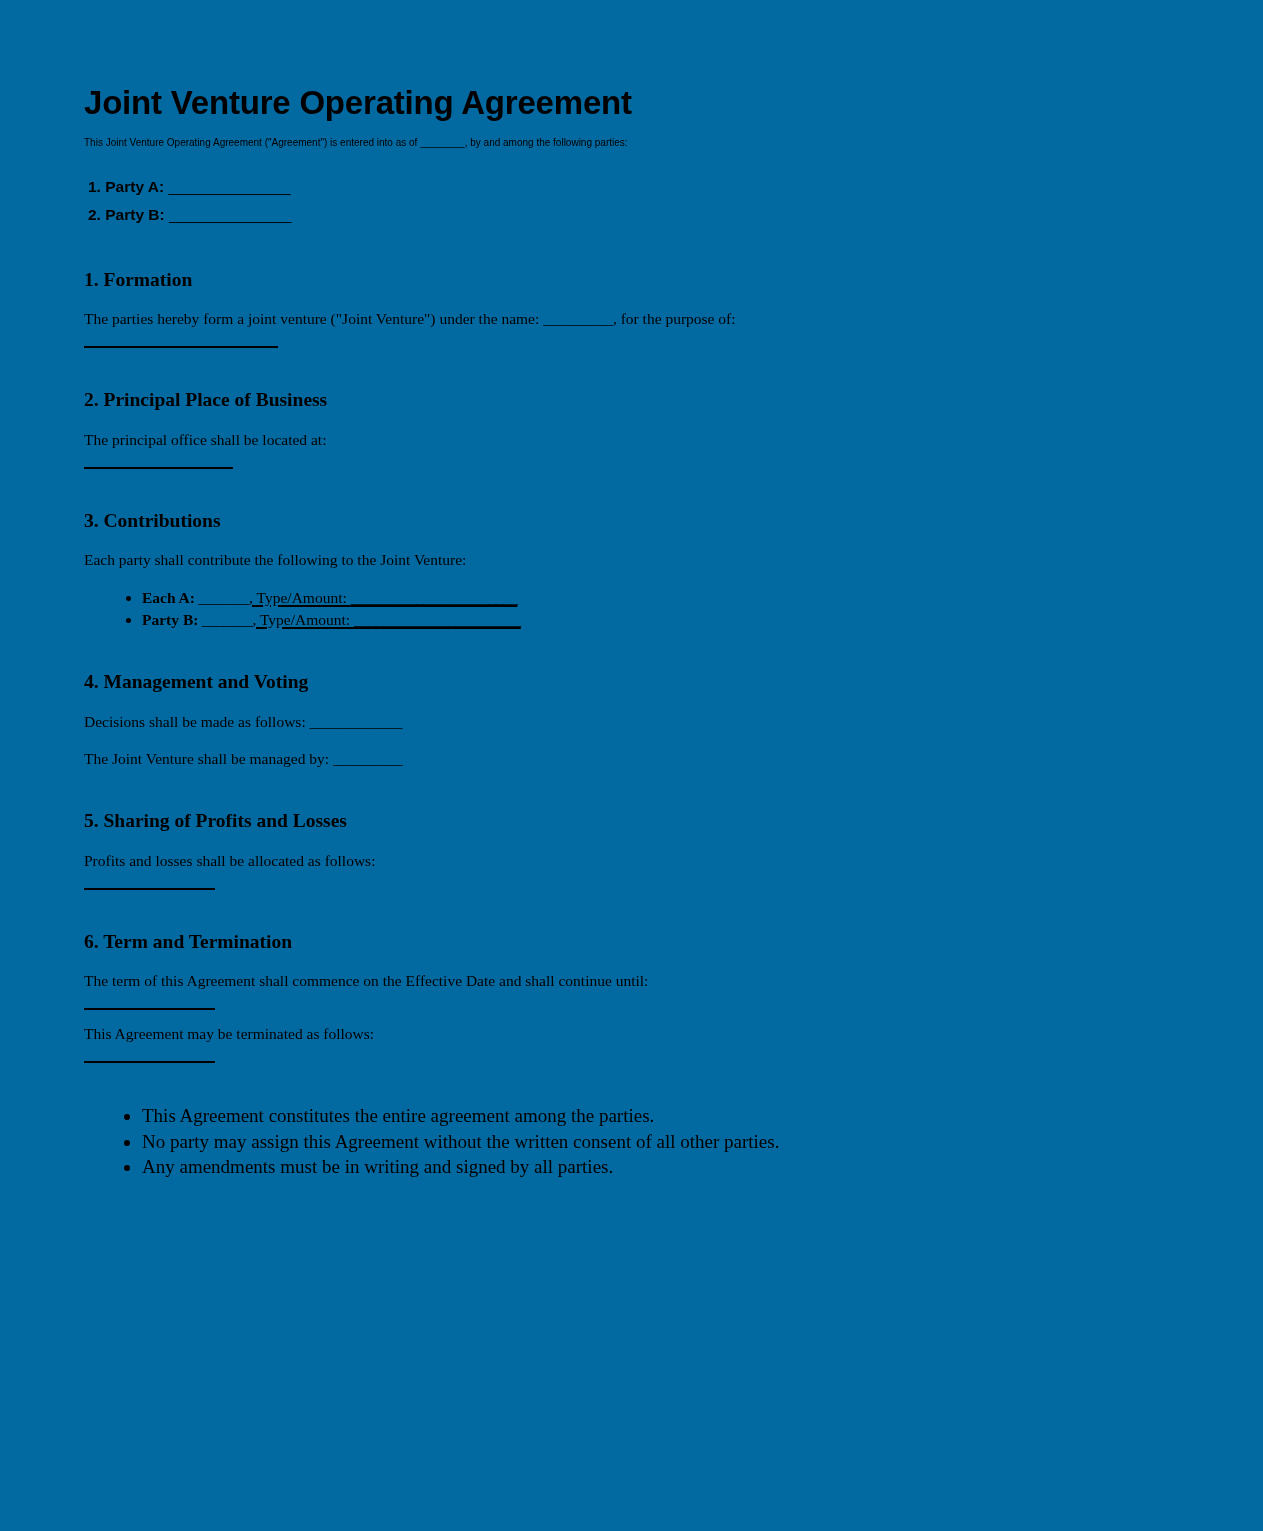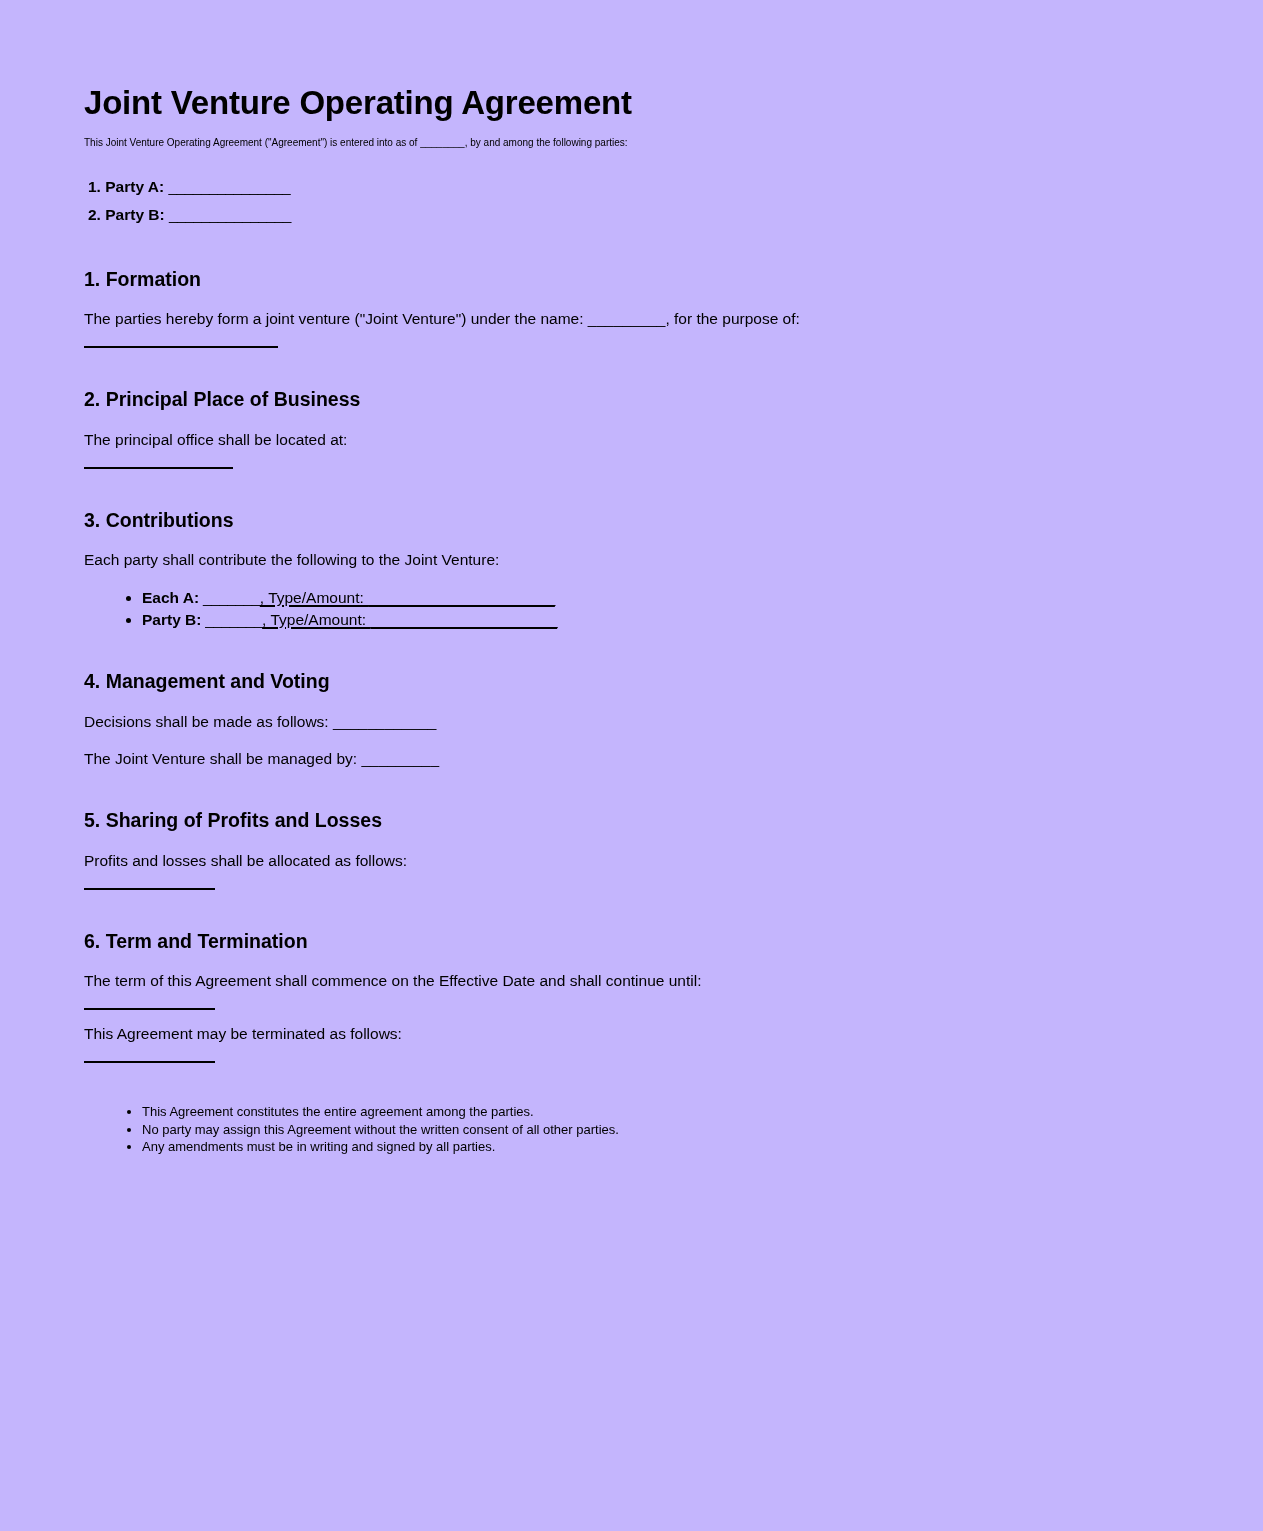--- a/index.html
+++ b/index.html
@@ -12,21 +12,21 @@
     height: 1531px;
     font-family: "Liberation Sans", sans-serif;
     color: #000000;
     -webkit-font-smoothing: none;
   }
   .page {
     box-sizing: border-box;
     width: 1263px;
     min-height: 1531px;
     padding: 84px 84px 40px 84px;
-    background: #c4b5fd;
+    background: #0369a1;
   }
   .doc-title {
     font-size: 33px;
     font-weight: bold;
     line-height: 1.15;
     margin: 0 0 14px 0;
     letter-spacing: -0.2px;
   }
   .intro {
     font-size: 10px;
@@ -48,20 +48,21 @@
     margin-bottom: 42px;
   }
   h2.section-heading {
     font-size: 19.5px;
     font-weight: bold;
     line-height: 1.2;
     margin: 0 0 18px 0;
   }
   .section {
     margin-bottom: 40px;
+    font-family: Liberation Serif, serif;
   }
   .section:last-child {
     margin-bottom: 0;
   }
   p.body-text {
     font-size: 15.5px;
     line-height: 1.35;
     margin: 0 0 16px 0;
   }
   p.body-text:last-child {
@@ -75,21 +76,21 @@
   }
   .blank-rule.w-xl { width: 194px; }
   .blank-rule.w-lg { width: 149px; }
   .blank-rule.w-md { width: 131px; }
   ul.doc-list {
     margin: 0;
     padding: 0 0 0 58px;
     list-style-type: disc;
   }
   ul.doc-list li {
-    font-size: 13px;
+    font-size: 19px;
     line-height: 1.35;
     margin: 0;
     padding: 0;
   }
   ul.contrib-list li {
     font-size: 15.5px;
     line-height: 1.4;
   }
   ul.contrib-list li .party-label {
     font-weight: bold;

